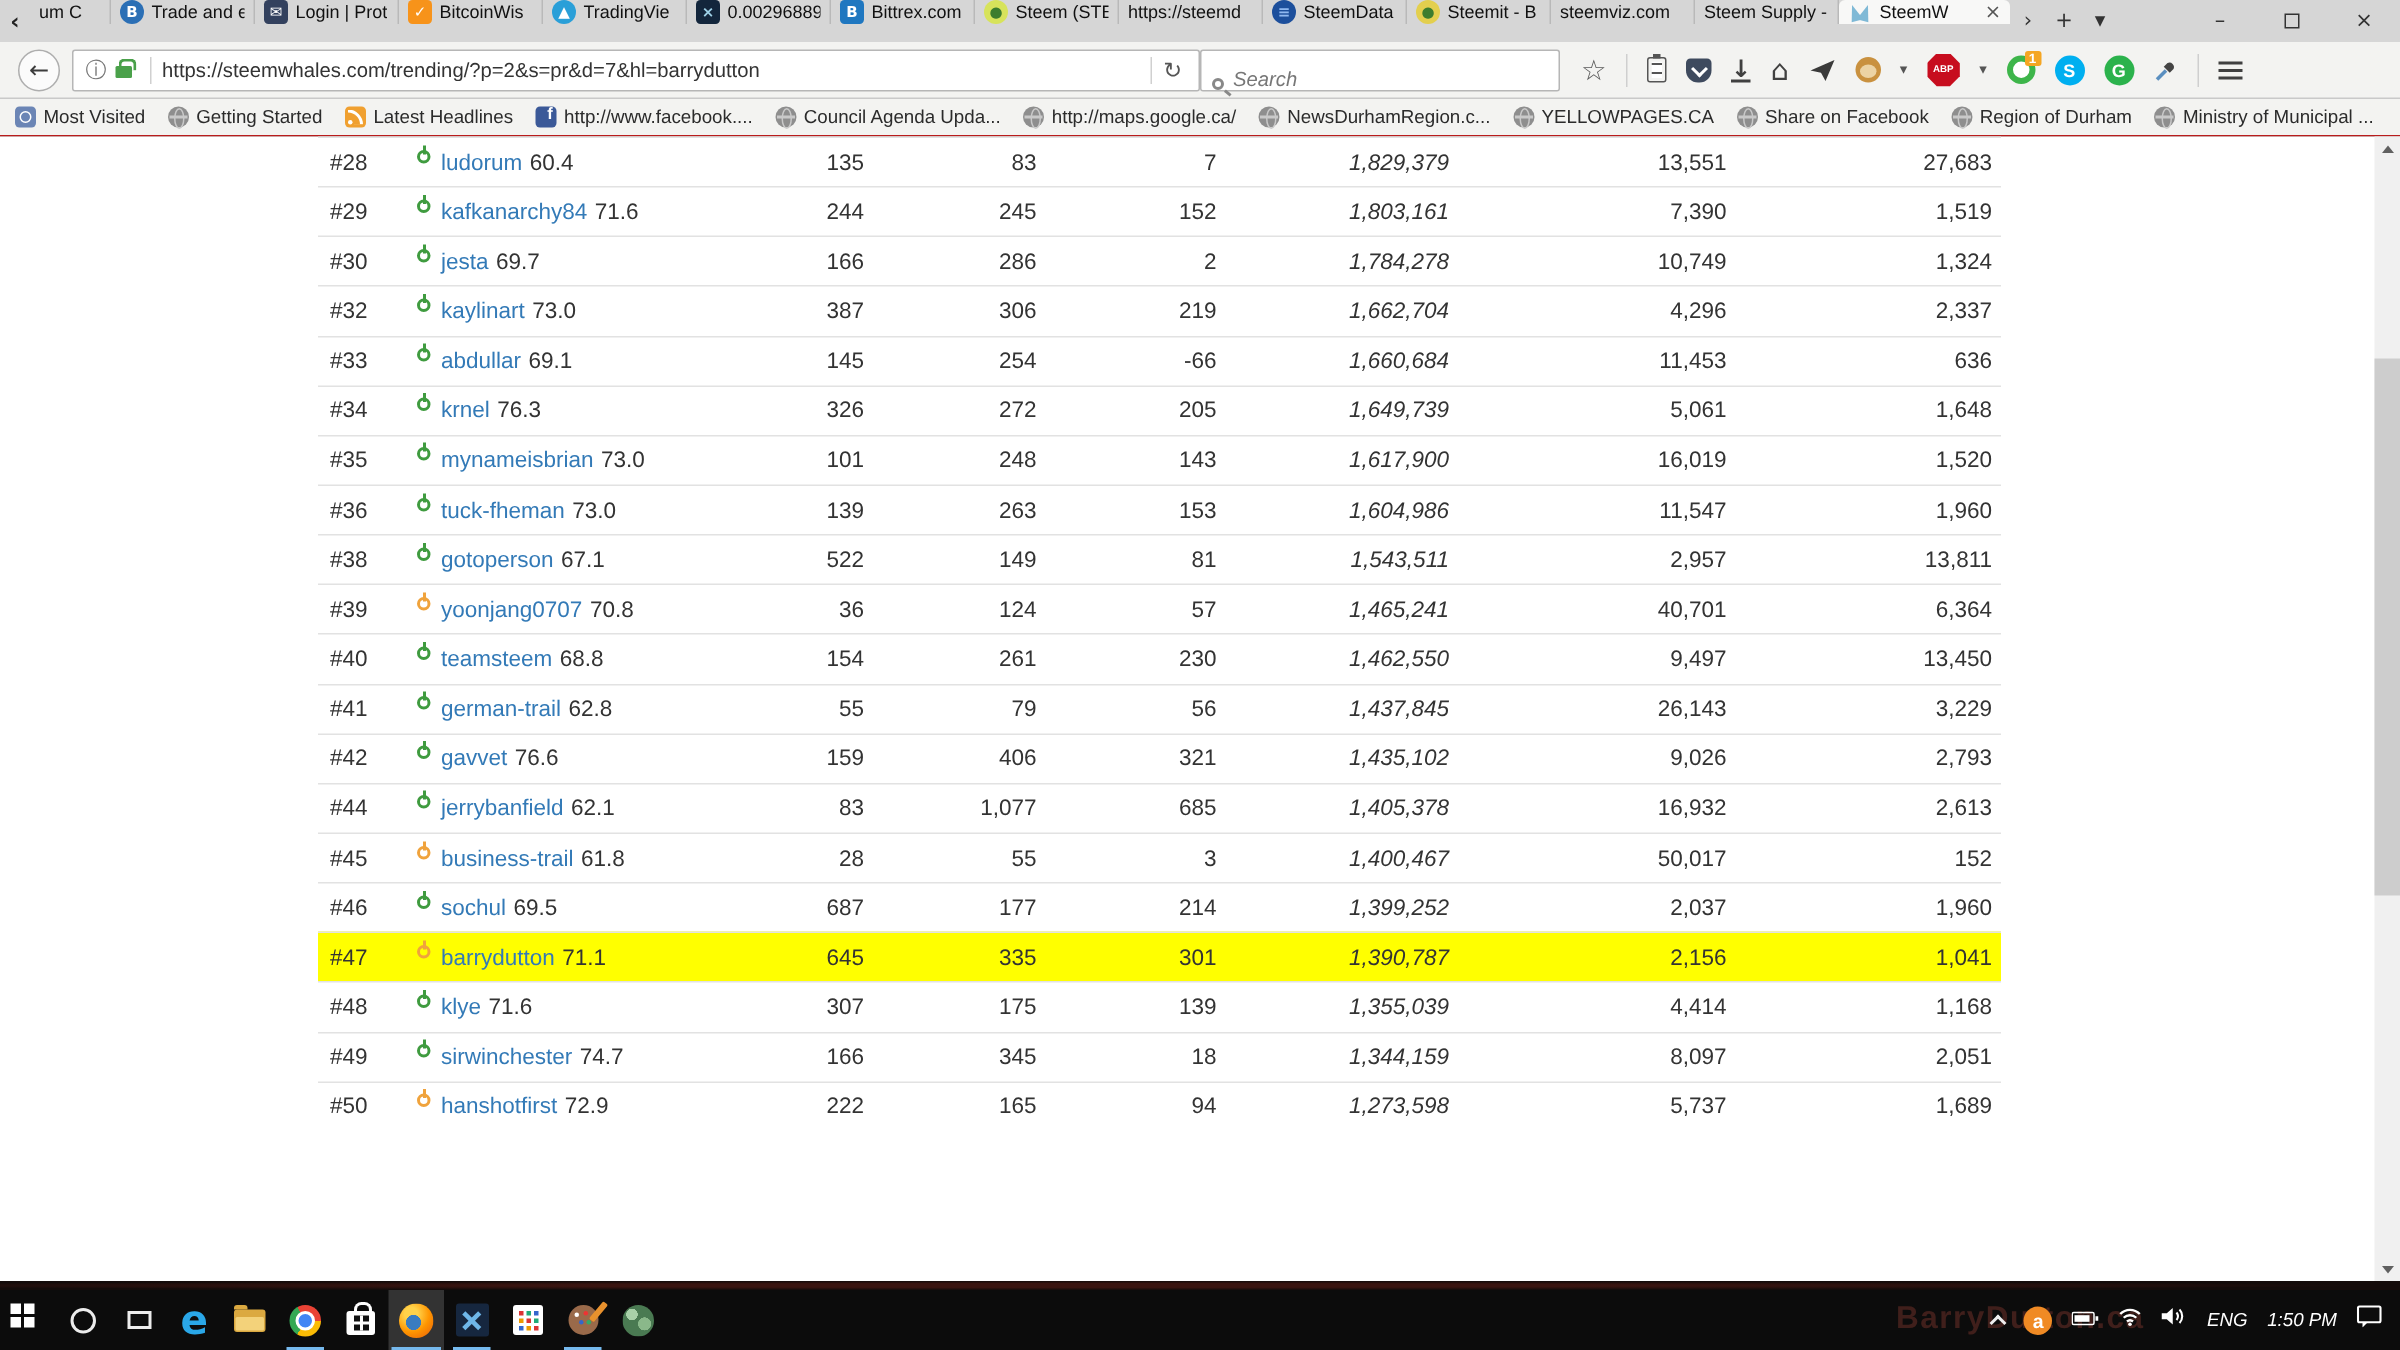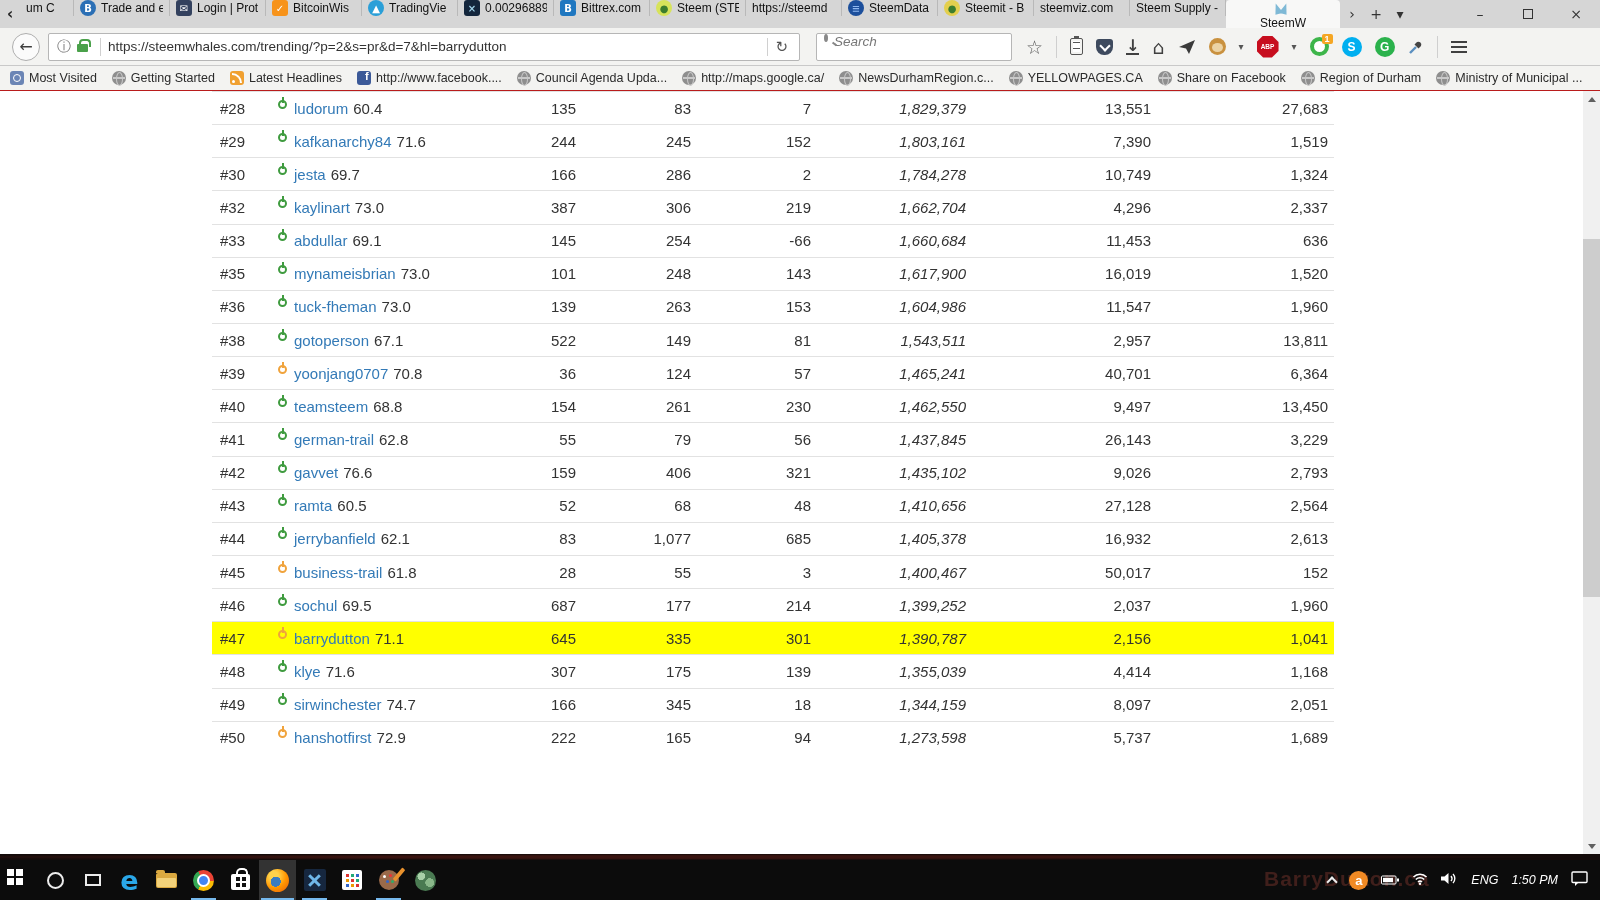--- a/index.html
+++ b/index.html
@@ -9,21 +9,21 @@
 
   
   .titlebar { position:absolute; left:0; top:0; width:1600px; height:28px;
               background:#d6d6d6; display:flex; align-items:stretch; }
   .tab-scroll { width:20px; display:flex; align-items:center; justify-content:center;
                 color:#222; font-size:15px; font-weight:bold; }
   .tab-list { display:flex; align-items:flex-start; overflow:hidden; flex:0 1 auto; max-width:1400px; }
   .tab { width:96px; flex:0 0 auto; display:flex; align-items:center; padding:0 6px;
          border-right:1px solid #b9b9b9; overflow:hidden; white-space:nowrap; cursor:default; }
   .tab.partial { width:54px; }
-  .tab.active { background:#f8f8f7; border-right:none; border-radius:4px 4px 0 0; width:114px;flex-direction:column; }
+  .tab.active { background:#f8f8f7; border-right:none; border-radius:4px 4px 0 0; width:114px; }
   .favicon { width:16px; height:16px; flex:0 0 16px; margin-right:5px; border-radius:3px;
              display:flex; align-items:center; justify-content:center;
              font-size:10px; font-weight:bold; font-family:"DejaVu Sans", sans-serif; }
   .favicon.hidden { visibility:hidden; width:0; flex:0 0 0; margin:0; }
   .fav-whale { background:transparent; position:relative; }
   .fav-whale::before, .fav-whale::after { content:""; position:absolute; bottom:2px;
       border-bottom:11px solid #7fb9d6; }
   .fav-whale::before { left:1px; border-left:3px solid transparent; border-right:5px solid transparent; transform:rotate(-14deg); }
   .fav-whale::after  { right:1px; border-right:3px solid transparent; border-left:5px solid transparent; transform:rotate(14deg); }
   .tab-label { font-size:12px; color:#111; overflow:hidden; }
@@ -46,22 +46,22 @@
             border:1px solid #b6b6b6; border-radius:2px;
             display:flex; align-items:center; padding:0 4px; }
   .id-info { color:#777; font-size:14px; margin:0 4px; }
   .lock { width:11px; height:8px; background:#4aa14a; border-radius:1px; position:relative; margin:3px 5px 0 2px; }
   .lock::before { content:""; position:absolute; left:1.5px; top:-5px; width:8px; height:6px;
                   border:2px solid #4aa14a; border-bottom:none; border-radius:4px 4px 0 0; }
   .url-sep { width:1px; height:18px; background:#d0d0d0; margin:0 7px; }
   .url-text { font-size:13.5px; color:#333; white-space:nowrap; overflow:hidden; flex:1; }
   .reload { color:#555; font-size:15px; padding:0 7px; border-left:1px solid #d0d0d0; height:18px;
             display:flex; align-items:center; }
-  .searchbar { height:28px; width:196px; margin-left:16px; background:#fff;
-               border:1px solid #b6b6b6; border-radius:2px; display:flex; align-items:flex-start; padding:0 7px; }
+  .searchbar { height:28px; width:240px; margin-left:0; background:#fff;
+               border:1px solid #b6b6b6; border-radius:2px; display:flex; align-items:flex-end; padding:0 7px; }
   .mag { width:8px; height:8px; border:2px solid #888; border-radius:50%; position:relative; margin-right:6px; }
   .mag::after { content:""; position:absolute; left:6px; top:7px; width:5px; height:2px;
                 background:#888; transform:rotate(40deg); }
   .searchbar input { border:none; outline:none; flex:1; font-size:13.5px;
                      font-family:"Liberation Sans", sans-serif; background:transparent; }
   .searchbar input::placeholder { font-style:italic; color:#777; }
   .nav-icons { display:flex; align-items:center; margin-left:14px; gap:13px; }
   .nicon { display:flex; align-items:center; justify-content:center; color:#4a4a4a; }
   .i-star { font-size:19px; color:#5a5a5a; }
   .i-clip { width:13px; height:17px; border:1.6px solid #555; border-radius:2px; position:relative;
@@ -464,20 +464,34 @@
       <span class="rep">69.1</span>
     </span>
     <span class="c-num v0">145</span>
     <span class="c-num v1">254</span>
     <span class="c-num v2">-66</span>
     <span class="c-num v3">1,660,684</span>
     <span class="c-num v4">11,453</span>
     <span class="c-num v5">636</span>
   </div>
       <div class="trow">
+    <span class="c-rank">#34</span>
+    <span class="c-name">
+      <span class="pwr pw-green"></span>
+      <a class="uname">krnel</a>
+      <span class="rep">76.3</span>
+    </span>
+    <span class="c-num v0">326</span>
+    <span class="c-num v1">272</span>
+    <span class="c-num v2">205</span>
+    <span class="c-num v3">1,649,739</span>
+    <span class="c-num v4">5,061</span>
+    <span class="c-num v5">1,648</span>
+  </div>
+      <div class="trow">
     <span class="c-rank">#35</span>
     <span class="c-name">
       <span class="pwr pw-green"></span>
       <a class="uname">mynameisbrian</a>
       <span class="rep">73.0</span>
     </span>
     <span class="c-num v0">101</span>
     <span class="c-num v1">248</span>
     <span class="c-num v2">143</span>
     <span class="c-num v3">1,617,900</span>
@@ -560,34 +574,20 @@
       <span class="pwr pw-green"></span>
       <a class="uname">gavvet</a>
       <span class="rep">76.6</span>
     </span>
     <span class="c-num v0">159</span>
     <span class="c-num v1">406</span>
     <span class="c-num v2">321</span>
     <span class="c-num v3">1,435,102</span>
     <span class="c-num v4">9,026</span>
     <span class="c-num v5">2,793</span>
-  </div>
-      <div class="trow">
-    <span class="c-rank">#43</span>
-    <span class="c-name">
-      <span class="pwr pw-green"></span>
-      <a class="uname">ramta</a>
-      <span class="rep">60.5</span>
-    </span>
-    <span class="c-num v0">52</span>
-    <span class="c-num v1">68</span>
-    <span class="c-num v2">48</span>
-    <span class="c-num v3">1,410,656</span>
-    <span class="c-num v4">27,128</span>
-    <span class="c-num v5">2,564</span>
   </div>
       <div class="trow">
     <span class="c-rank">#44</span>
     <span class="c-name">
       <span class="pwr pw-green"></span>
       <a class="uname">jerrybanfield</a>
       <span class="rep">62.1</span>
     </span>
     <span class="c-num v0">83</span>
     <span class="c-num v1">1,077</span>

